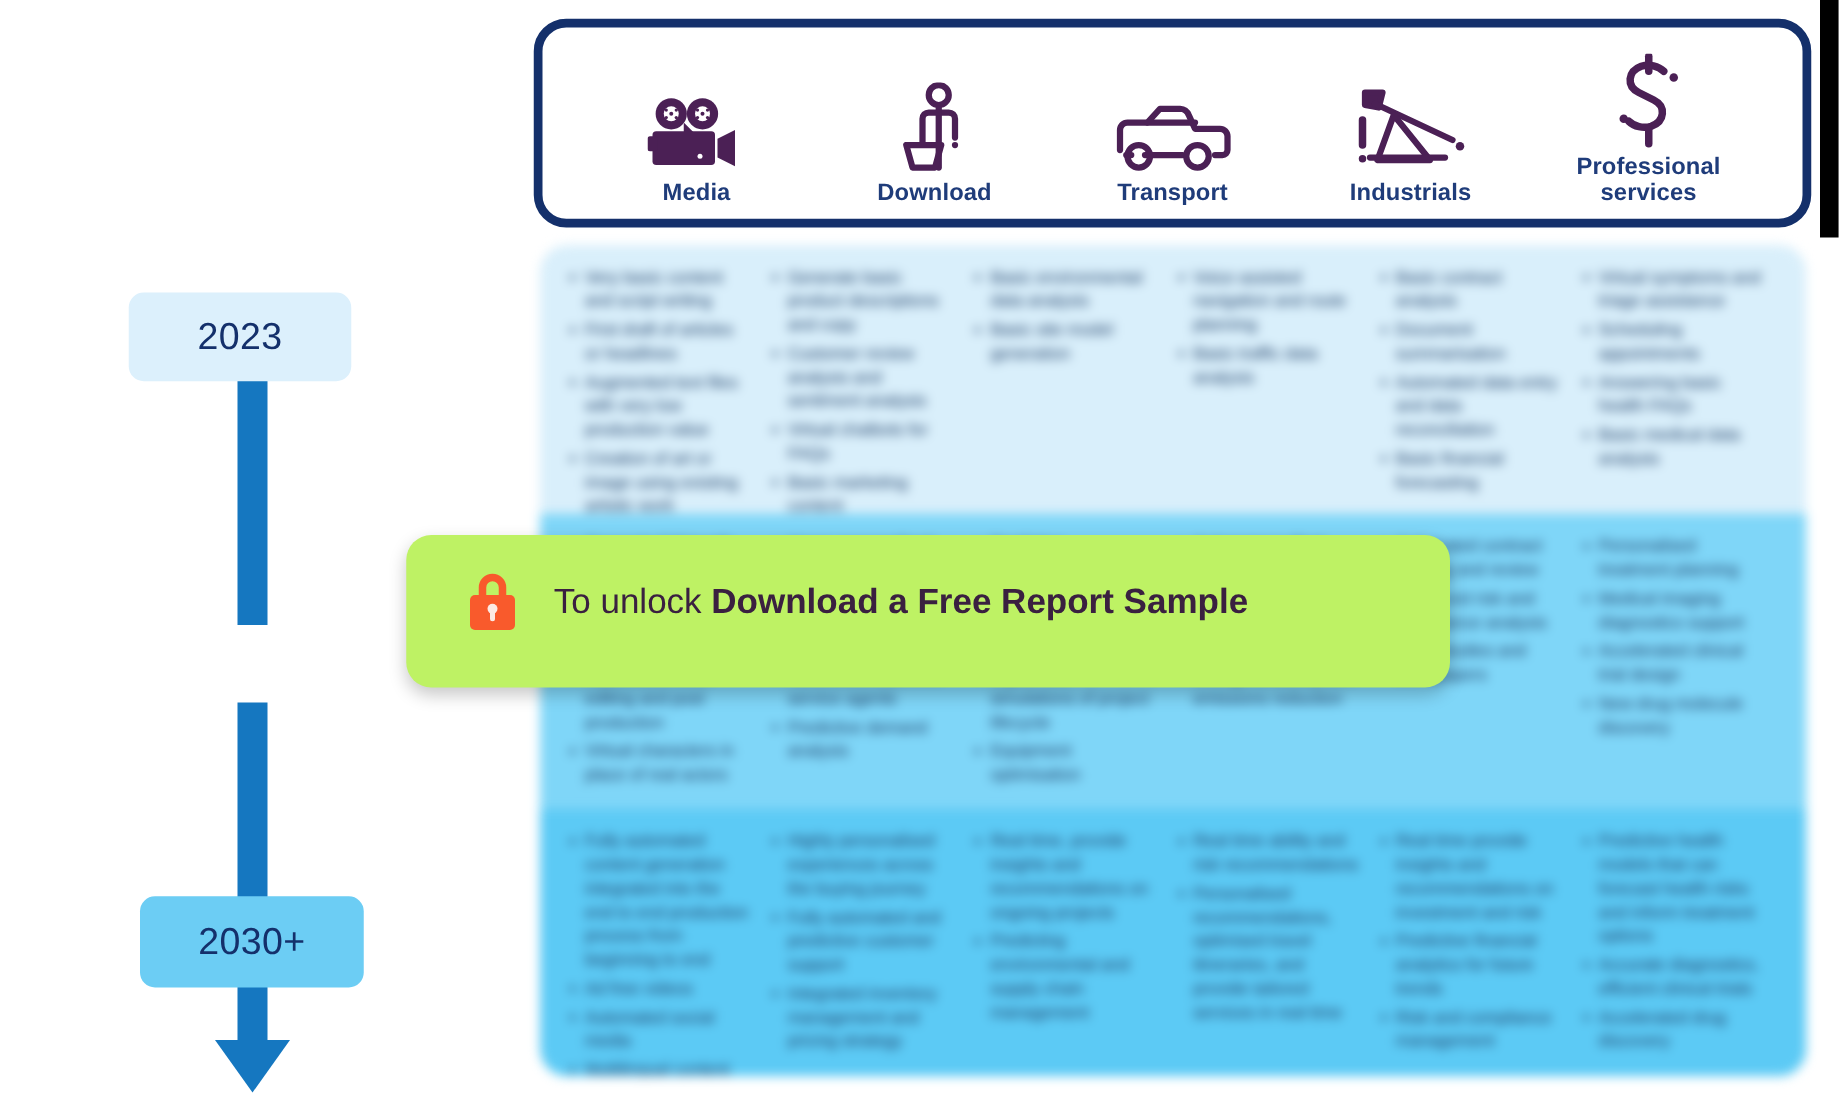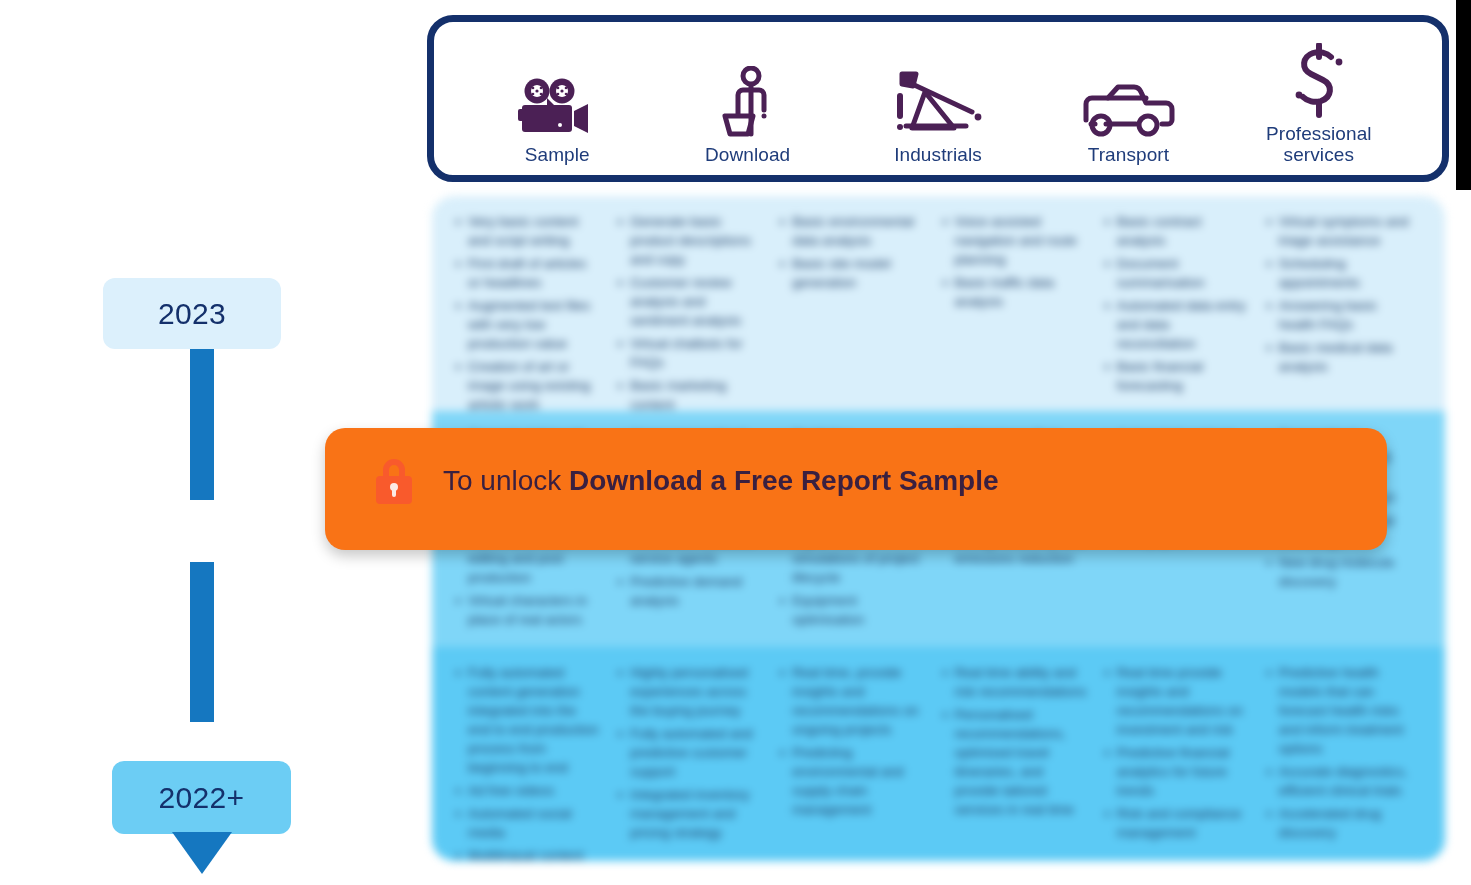--- a/index.html
+++ b/index.html
@@ -31,21 +31,21 @@
     flex:1 1 0;
     display:flex;flex-direction:column;align-items:center;justify-content:flex-end;
     height:140px;
   }
   .sector-icon{
     height:78px;display:flex;align-items:flex-end;justify-content:center;
     margin-bottom:4px;
   }
   .sector-label{
     color:#1f3c7a;
-    font-weight:normal;
+    font-weight:bold;
     font-size:19px;
     line-height:21px;
     text-align:center;
     letter-spacing:.1px;
   }
 
   
   #content-panel{
     position:absolute;left:432px;top:196px;width:1013px;height:665px;
     border-radius:22px;
@@ -93,37 +93,36 @@
   #shaft-a{top:300px;height:200px;}
   #shaft-b{top:562px;height:160px;}
   #shaft-c{top:786px;height:50px;}
   .tl-box{
     position:absolute;
     border-radius:12px;
     display:flex;align-items:center;justify-content:center;
     color:#14306b;
     font-size:30px;
     letter-spacing:.3px;
-    margin-top:44px;
   }
   #box-2023{left:103px;top:234px;width:178px;height:71px;background:#dcf0fc;}
   #box-2024{left:112px;top:494px;width:179px;height:74px;background:#7fd2f4;}
   #box-2030{left:112px;top:717px;width:179px;height:73px;background:#6ccdf4;}
   #arrowhead{
     position:absolute;left:172px;top:832px;
     width:0;height:0;
     border-left:30px solid transparent;
     border-right:30px solid transparent;
     border-top:42px solid #1577c0;
   }
 
   
   #unlock-banner{
-    position:absolute;left:325px;top:428px;width:1062px;height:122px;
-    background:#f97316;
+    position:absolute;left:325px;top:428px;width:835px;height:122px;
+    background:#bef264;
     border-radius:20px;
     box-shadow:0 6px 14px rgba(0,0,0,.22);
     display:flex;align-items:center;
     padding:0 22px 16px 48px;
     box-sizing:border-box;
     z-index:60;
   }
   #lock-icon{flex:0 0 auto;margin-right:28px;display:flex;align-items:center;}
   #unlock-text{
     flex:1 1 auto;
@@ -289,21 +288,21 @@
 </div>
 
 <div id="timeline">
   <div class="tl-shaft" id="shaft-a"></div>
   <div class="tl-shaft" id="shaft-b"></div>
   <div class="tl-shaft" id="shaft-c"></div>
   <div class="tl-box" id="box-2023">
     <span>2023</span>
   </div>
   <div class="tl-box" id="box-2030">
-    <span>2022+</span>
+    <span>2030+</span>
   </div>
   <div id="arrowhead"></div>
 </div>
 
 <div id="sector-bar">
 
   <div class="sector">
     <div class="sector-icon">
       <svg width="78" height="62" viewBox="0 0 78 62" fill="#4b2055">
         <circle cx="19" cy="13" r="12.5"></circle>
@@ -320,68 +319,68 @@
           <circle cx="48" cy="10" r="1.3"></circle>
         <circle cx="40" cy="16" r="1.3"></circle>
           <circle cx="48" cy="16" r="1.3"></circle>
         <path d="M29 20 l8 8 l-8 0 z"></path>
         <rect x="4" y="27" width="50" height="27" rx="3"></rect>
         <rect x="0" y="31" width="8" height="12" rx="2"></rect>
         <path d="M56 33 l14 -7 v29 l-14 -7 z"></path>
         <circle cx="42" cy="47" r="2" fill="#fff"></circle>
       </svg>
     </div>
-    <div class="sector-label">Sample</div>
+    <div class="sector-label">Media</div>
   </div>
 
   <div class="sector">
     <div class="sector-icon">
       <svg width="62" height="74" viewBox="0 0 62 74" fill="none" stroke="#4b2055" stroke-width="5">
         <circle cx="34" cy="10" r="8"></circle>
         <path d="M34 19 V68" stroke-linecap="round"></path>
         <path d="M34 24 h8 a5 5 0 0 1 5 5 V44" stroke-linecap="round"></path>
         <circle cx="47" cy="50" r="2.5" fill="#4b2055" stroke="none"></circle>
         <path d="M34 24 h-8 a5 5 0 0 0 -5 5 V48" stroke-linecap="round"></path>
         <path d="M8 50 h28 l-5 18 H13 z" stroke-linejoin="round"></path>
       </svg>
     </div>
     <div class="sector-label">Download</div>
+  </div>
+
+  <div class="sector">
+    <div class="sector-icon">
+      <svg width="96" height="58" viewBox="0 0 96 58" fill="none" stroke="#4b2055" stroke-width="5" stroke-linejoin="round" stroke-linecap="round">
+        <path d="M6 38 V22 a6 6 0 0 1 6 -6 h16 l10 -11 h16 a8 8 0 0 1 7 5 l5 11 h20 a6 6 0 0 1 6 6 v11 a4 4 0 0 1 -4 4 h-6"></path>
+        <path d="M26 42 h30"></path>
+        <path d="M11 42 h4"></path>
+        <path d="M28 16 h38"></path>
+        <circle cx="21" cy="43" r="9"></circle>
+        <circle cx="68" cy="43" r="9"></circle>
+      </svg>
+    </div>
+    <div class="sector-label">Transport</div>
   </div>
 
   <div class="sector">
     <div class="sector-icon">
       <svg width="92" height="70" viewBox="0 0 92 70" fill="none" stroke="#4b2055" stroke-width="5" stroke-linejoin="round" stroke-linecap="round">
         <path d="M10 4 h14 l-3 12 -11 -2 z" fill="#4b2055"></path>
         <path d="M18 13 L80 42"></path>
         <path d="M33 22 L20 58 h42 z"></path>
         <path d="M14 56 h60"></path>
         <path d="M8 26 v20" stroke-width="6"></path>
         <circle cx="8" cy="57" r="3" fill="#4b2055" stroke="none"></circle>
         <circle cx="86" cy="47" r="3.4" fill="#4b2055" stroke="none"></circle>
       </svg>
     </div>
     <div class="sector-label">Industrials</div>
   </div>
 
   <div class="sector">
     <div class="sector-icon">
-      <svg width="96" height="58" viewBox="0 0 96 58" fill="none" stroke="#4b2055" stroke-width="5" stroke-linejoin="round" stroke-linecap="round">
-        <path d="M6 38 V22 a6 6 0 0 1 6 -6 h16 l10 -11 h16 a8 8 0 0 1 7 5 l5 11 h20 a6 6 0 0 1 6 6 v11 a4 4 0 0 1 -4 4 h-6"></path>
-        <path d="M26 42 h30"></path>
-        <path d="M11 42 h4"></path>
-        <path d="M28 16 h38"></path>
-        <circle cx="21" cy="43" r="9"></circle>
-        <circle cx="68" cy="43" r="9"></circle>
-      </svg>
-    </div>
-    <div class="sector-label">Transport</div>
-  </div>
-
-  <div class="sector">
-    <div class="sector-icon">
       <svg width="60" height="76" viewBox="0 0 60 76" fill="none" stroke="#4b2055" stroke-width="6" stroke-linecap="round">
         <path d="M42 14 a16 13 0 0 0 -18 -4 c-11 4 -12 16 -2 21 l12 6 c10 5 9 17 -2 21 a16 13 0 0 1 -18 -4"></path>
         <path d="M30 2 v12"></path>
         <path d="M30 60 v12"></path>
         <circle cx="50" cy="19" r="3.4" fill="#4b2055" stroke="none"></circle>
         <circle cx="10" cy="52" r="3.4" fill="#4b2055" stroke="none"></circle>
       </svg>
     </div>
     <div class="sector-label" style="white-space:pre-line;">Professional
 services</div>

